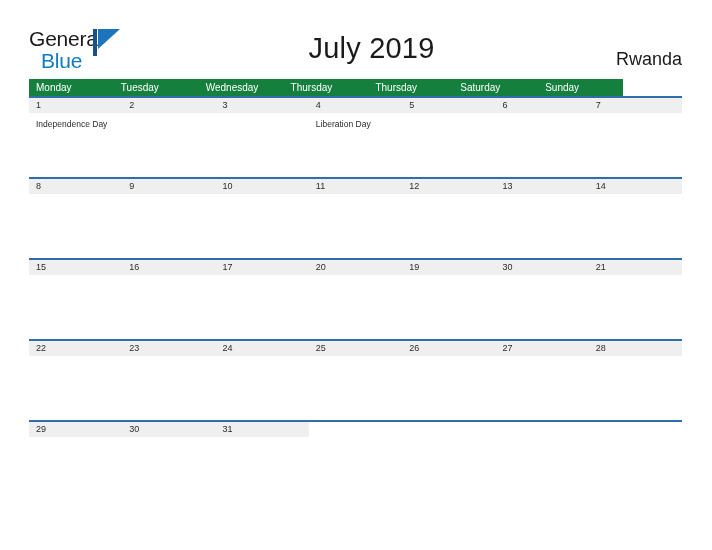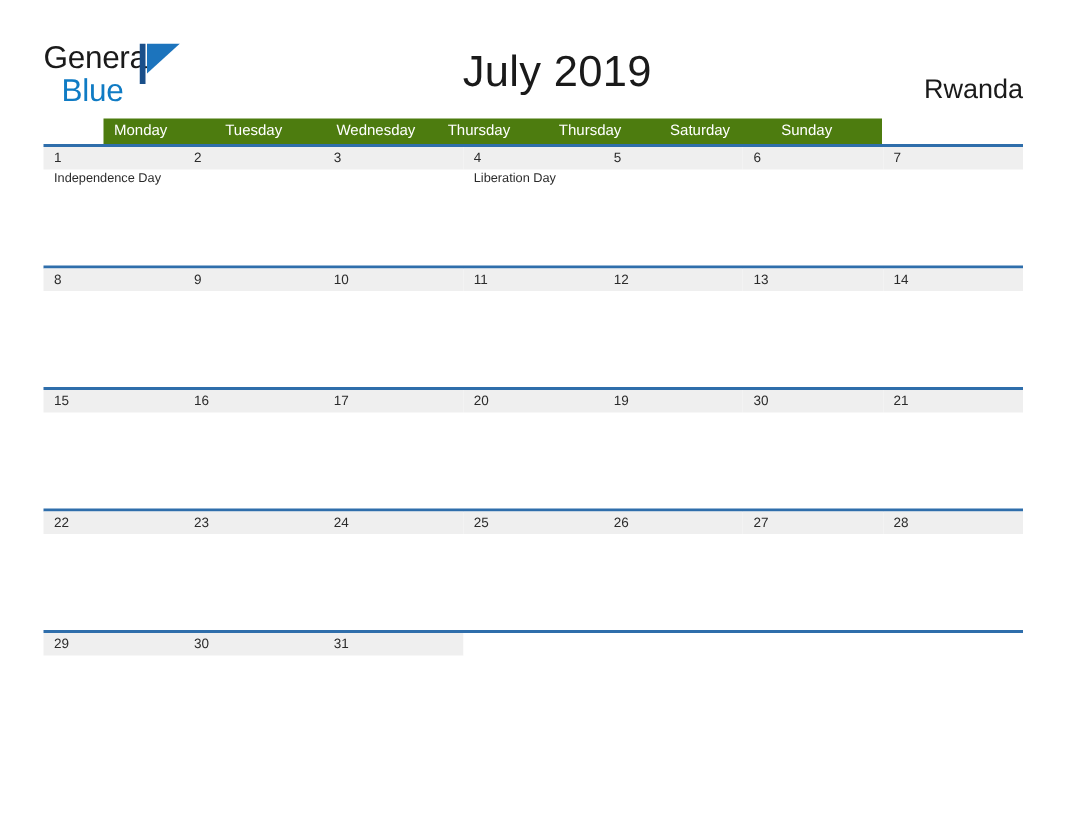--- a/index.html
+++ b/index.html
@@ -88,24 +88,23 @@
   
   .calendar {
     position: absolute;
     left: 29px;
     top: 79px;
     width: 653px;
   }
 
   .dow-row {
     display: flex;
-    width: 519px;
+    width: 594px;
     height: 17px;
-    background: #4d7c0f;
-    margin-left: 40px;
+    background: #15803d;
   }
   .dow-cell {
     width: 93.2857px;
     height: 17px;
     padding-left: 7px;
     color: #ffffff;
     font-size: 10px;
     line-height: 17px;
     white-space: nowrap;
     overflow: hidden;
@@ -141,20 +140,21 @@
     color: #2b2b2b;
   }
   .day-cell.empty .day-num {
     background: #ffffff;
     color: transparent;
   }
 
   .day-event {
     display: block;
     padding-left: 7px;
+    padding-top: 6px;
     font-size: 8.5px;
     color: #2b2b2b;
     line-height: 11px;
     white-space: nowrap;
   }
   .day-event:empty { display: none; }
 </style>
 </head>
 <body>
 

